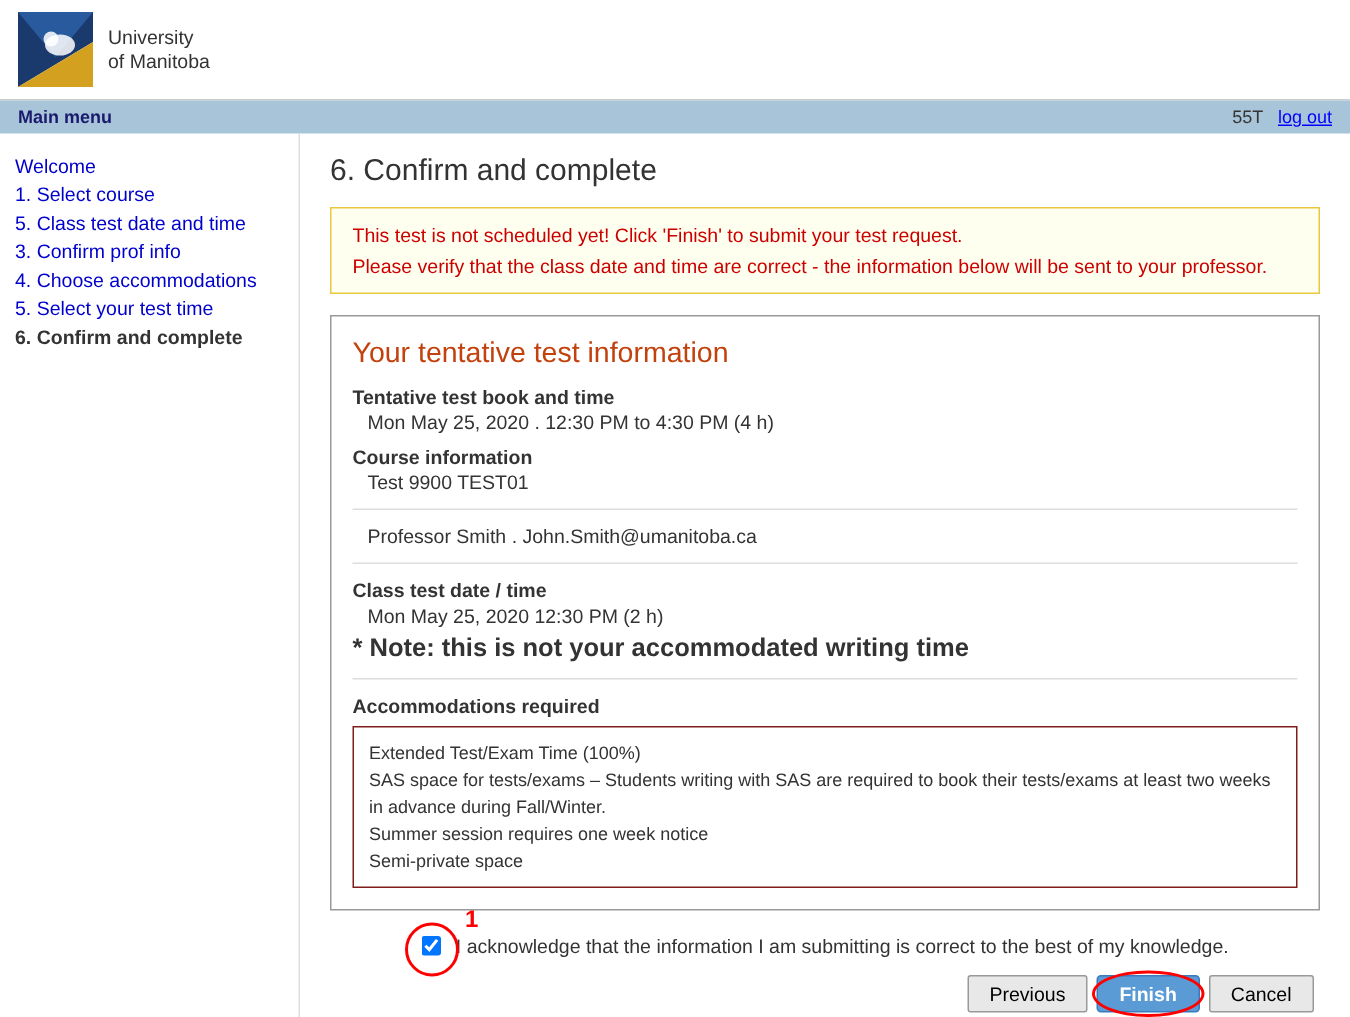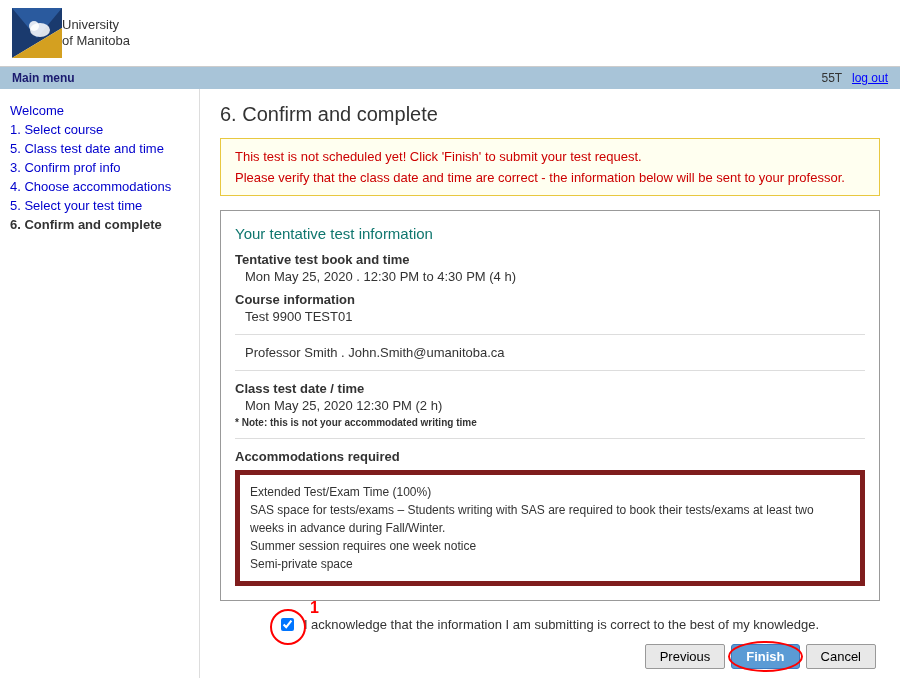--- a/index.html
+++ b/index.html
@@ -1,20 +1,20 @@
 <!DOCTYPE html>
 <html><head>
   <meta charset="utf-8">
   <style>
     * { box-sizing: border-box; margin: 0; padding: 0; }
     body { font-family: Arial, sans-serif; font-size: 13px; background: #fff; color: #333; width: 900px; }
 
     
     #header { display: flex; align-items: center; padding: 8px 12px; background: #fff; border-bottom: 1px solid #ccc; }
-    #logo-area { display: flex; align-items: center; gap: 0; }
+    #logo-area { display: flex; align-items: center; gap: 10px; }
     #logo-icon { width: 50px; height: 50px; }
     #logo-text { font-size: 18px; font-weight: bold; color: #333; line-height: 1.2; }
     #logo-text span { display: block; font-size: 13px; font-weight: normal; }
 
     
     #topnav { background: #a8c4d8; padding: 4px 12px; display: flex; justify-content: space-between; align-items: center; }
     #topnav-left { font-size: 12px; color: #1a1a6e; font-weight: bold; }
     #topnav-right { font-size: 12px; color: #333; }
     #topnav-right a { color: #00f; text-decoration: underline; cursor: pointer; }
 
@@ -31,32 +31,32 @@
     #content { flex: 1; padding: 14px 20px; }
     #page-title { font-size: 20px; font-weight: normal; color: #333; margin-bottom: 12px; }
 
     
     #warning-box { border: 1px solid #e8c840; background: #fffff0; padding: 10px 14px; margin-bottom: 14px; }
     .warning-line1 { color: #cc0000; font-size: 13px; margin-bottom: 6px; }
     .warning-line2 { color: #cc0000; font-size: 13px; }
 
     
     #test-info-section { border: 1px solid #999; padding: 14px; margin-bottom: 14px; }
-    #section-title { color: #0f766e; font-size: 15px; margin-bottom: 10px; }
+    #section-title { color: #c2410c; font-size: 19px; margin-bottom: 10px; }
 
     .info-label { font-weight: bold; font-size: 13px; margin-top: 8px; margin-bottom: 2px; }
     .info-value { font-size: 13px; color: #333; margin-bottom: 4px; }
     .info-value.indent { padding-left: 10px; }
 
     .divider-line { border: none; border-top: 1px solid #ddd; margin: 10px 0; }
 
-    .note-bold { font-weight: bold; font-size: 10px; }
-
-    
-    #accommodations-box { border: 5px solid #7f1d1d; background: #fff; padding: 8px 10px; margin-top: 6px; font-size: 12px; color: #333; line-height: 1.5; }
+    .note-bold { font-weight: bold; font-size: 17px; }
+
+    
+    #accommodations-box { border: 1px solid #7f1d1d; background: #fff; padding: 8px 10px; margin-top: 6px; font-size: 12px; color: #333; line-height: 1.5; }
 
     
     #footer-area { margin-top: 16px; }
     #acknowledge-row { display: flex; align-items: center; justify-content: center; gap: 6px; margin-bottom: 12px; position: relative; }
     #acknowledge-row input[type=checkbox] { margin-right: 4px; }
     #acknowledge-text { font-size: 13px; color: #333; }
 
     
     .circle-annotation {
       position: absolute;

